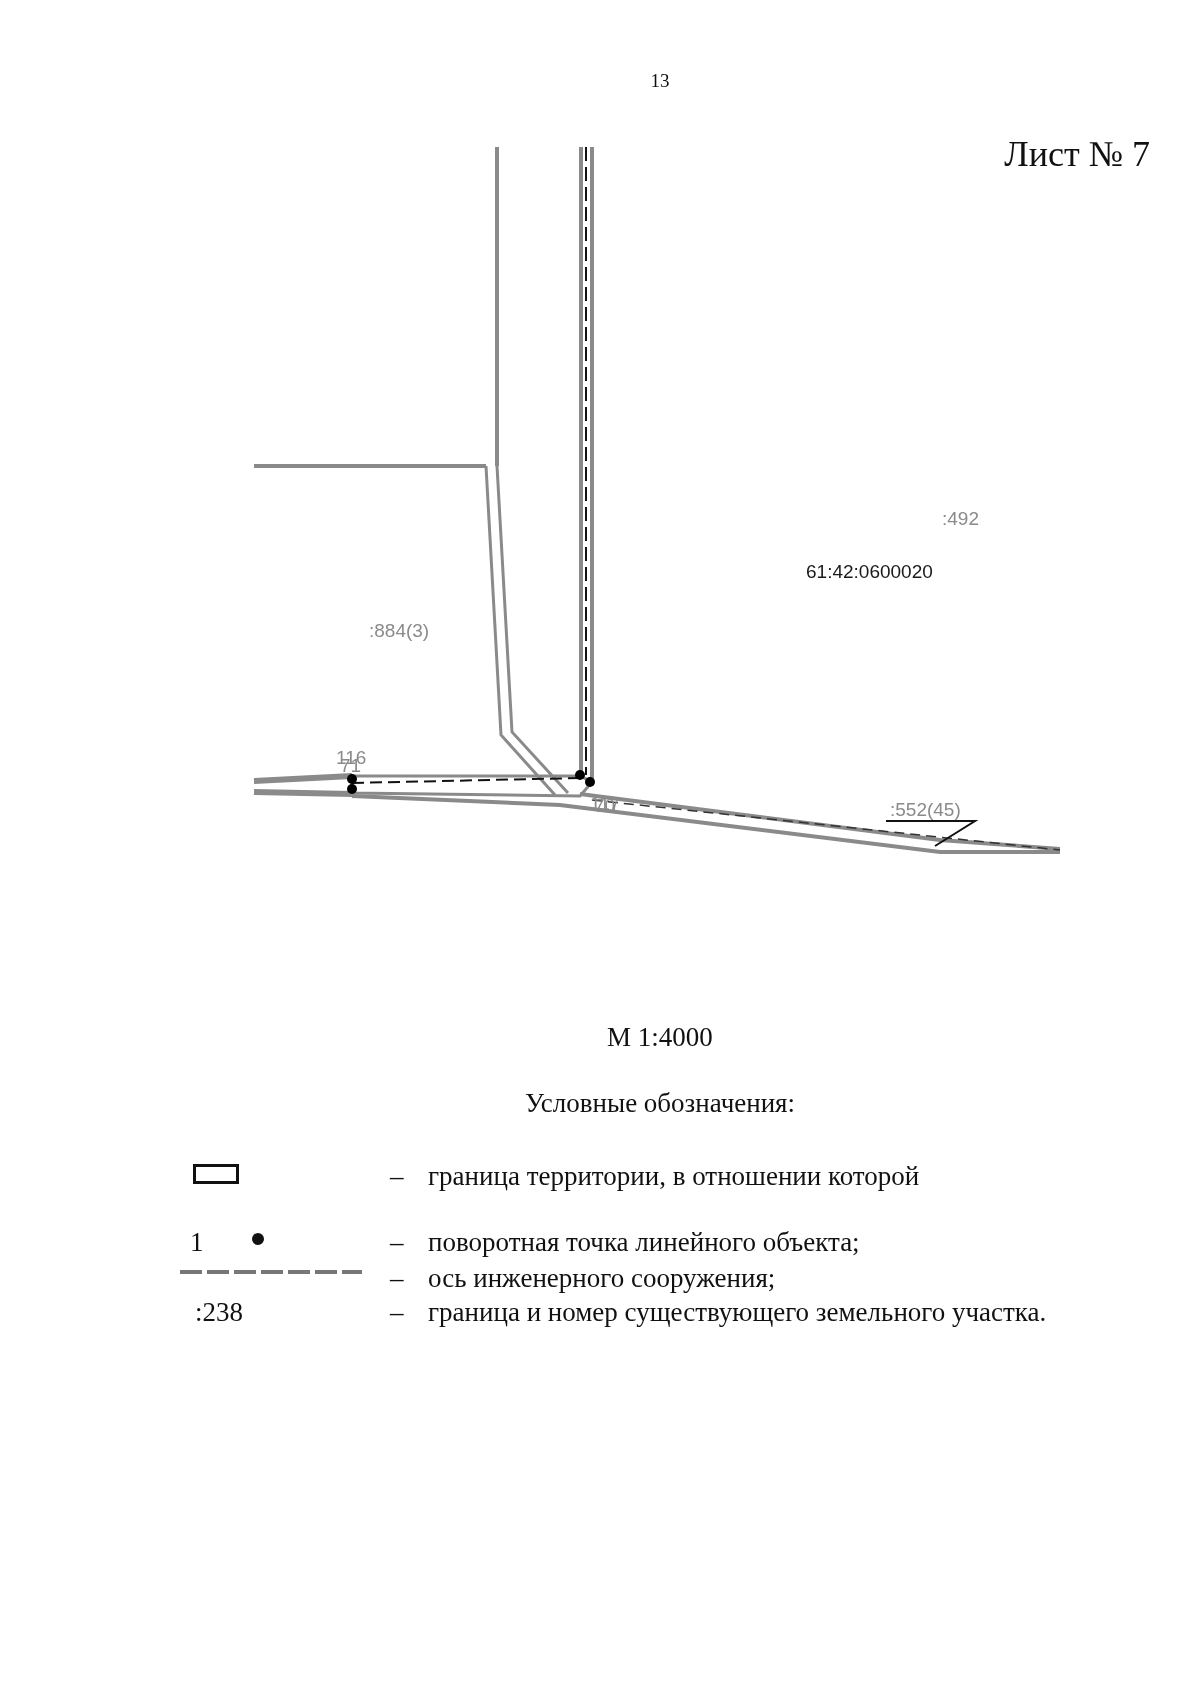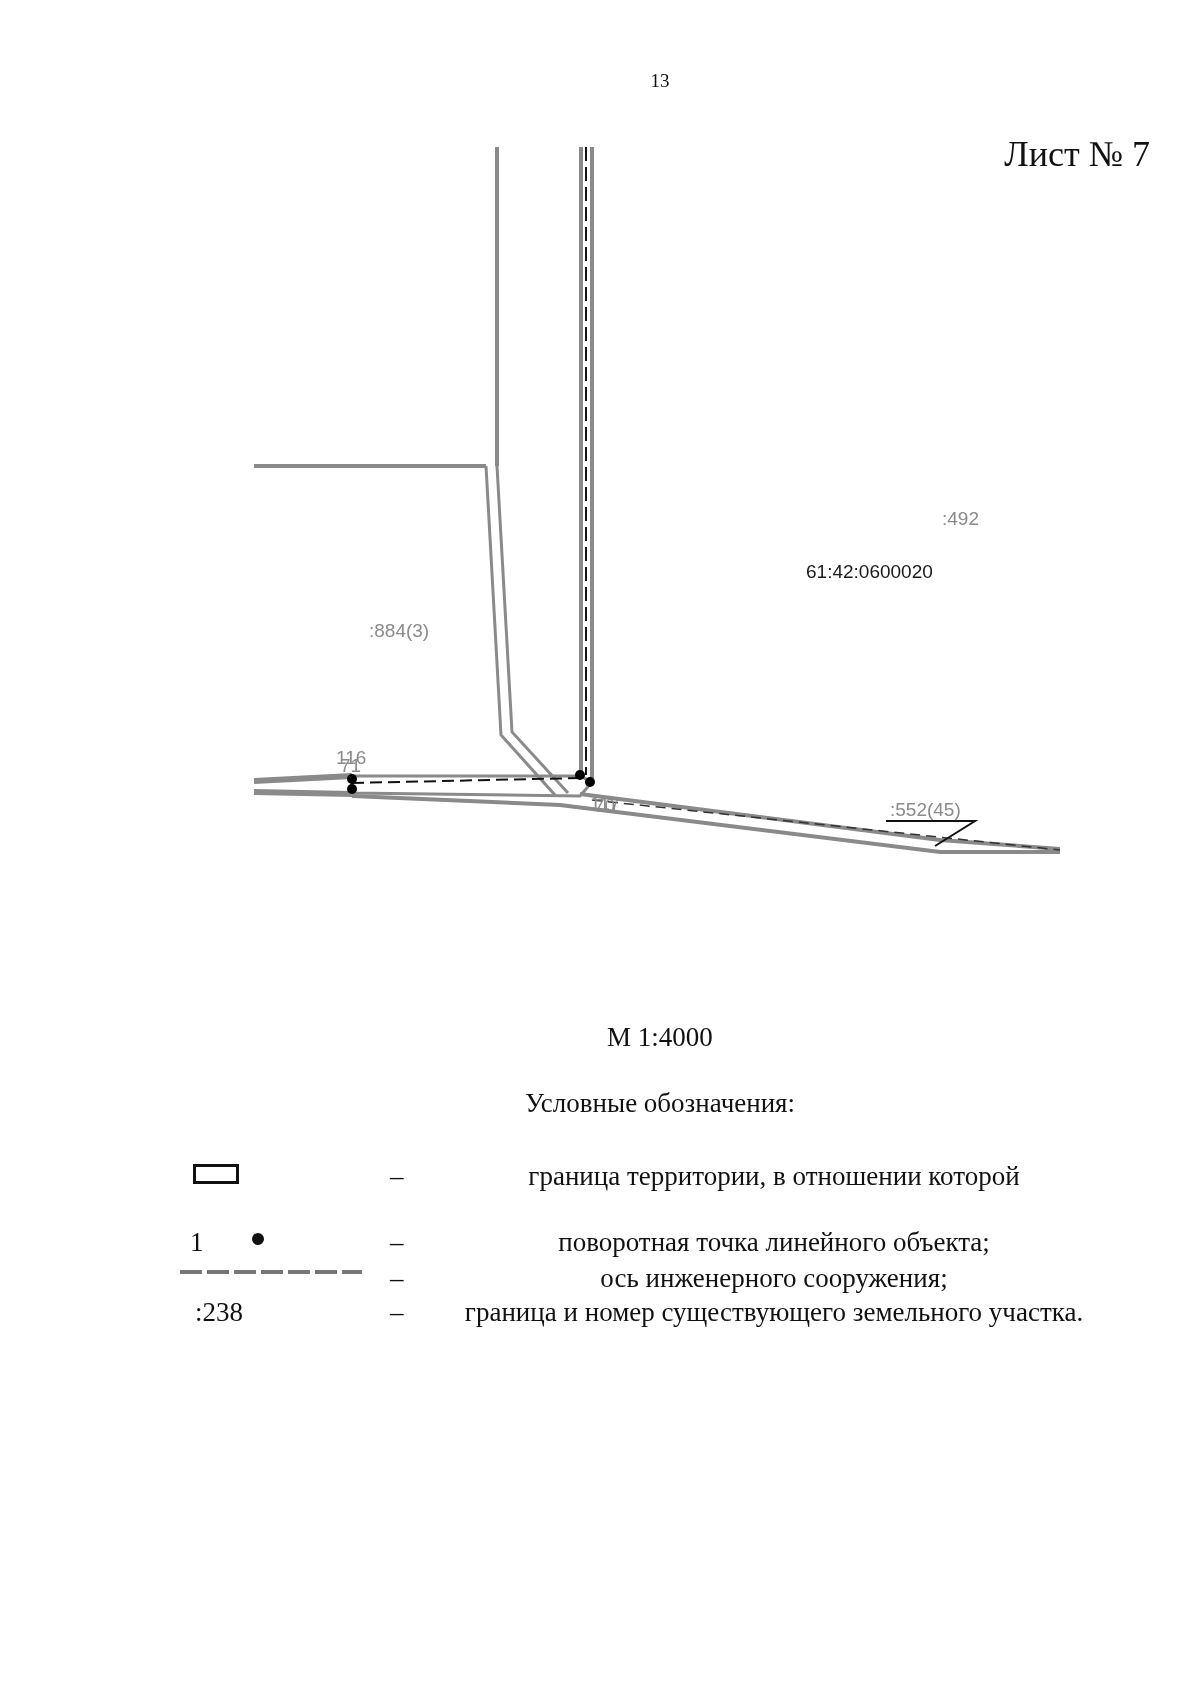--- a/index.html
+++ b/index.html
@@ -9,21 +9,21 @@
   .page-number { left: 0; width: 1320px; top: 70px; text-align: center; font-size: 19px; }
   .sheet-label { right: 50px; top: 118px; font-size: 36px; margin-top: 15px; }
   svg.map { position: absolute; left: 0; top: 0; }
   .map-label { font-family: "Liberation Sans", "DejaVu Sans", sans-serif; fill: #8a8a8a; font-size: 19px; }
   .map-label.dark { fill: #1a1a1a; }
   .scale { left: 0; width: 1320px; top: 1022px; text-align: center; font-size: 27px; }
   .legend-title { left: 0; width: 1320px; top: 1088px; text-align: center; font-size: 27px; }
   .legend-row { position: absolute; left: 180px; width: 960px; font-size: 27px; line-height: 32px; }
   .legend-symbol { position: absolute; left: 0; top: 0; width: 180px; height: 32px; }
   .legend-dash { position: absolute; left: 210px; top: 0; }
-  .legend-text { position: absolute; left: 234px; top: 0; width: 720px; text-align: center; }
+  .legend-text { position: absolute; left: 248px; top: 0; width: 720px; }
   .sym-rect { position: absolute; left: 13px; top: 4px; width: 46px; height: 20px; border: 3px solid #111; box-sizing: border-box; }
   .sym-num { position: absolute; left: 10px; top: 0; }
   .sym-dot { position: absolute; left: 72px; top: 7px; width: 12px; height: 12px; border-radius: 50%; background: #111; }
   .sym-axis { position: absolute; left: 0; top: 8px; width: 182px; height: 4px;
               background: repeating-linear-gradient(90deg, #777 0 22px, transparent 22px 27px); }
   .sym-code { position: absolute; left: 15px; top: 0; }
 </style>
 </head>
 <body>
 

